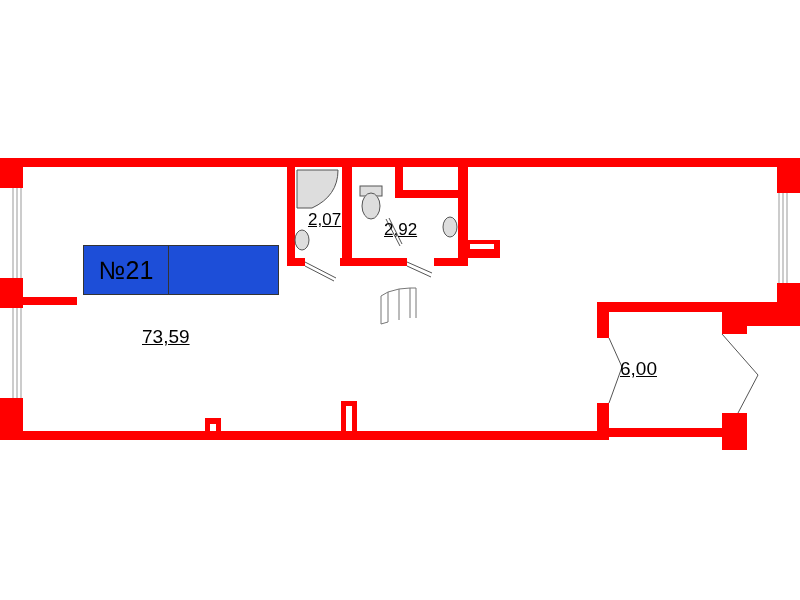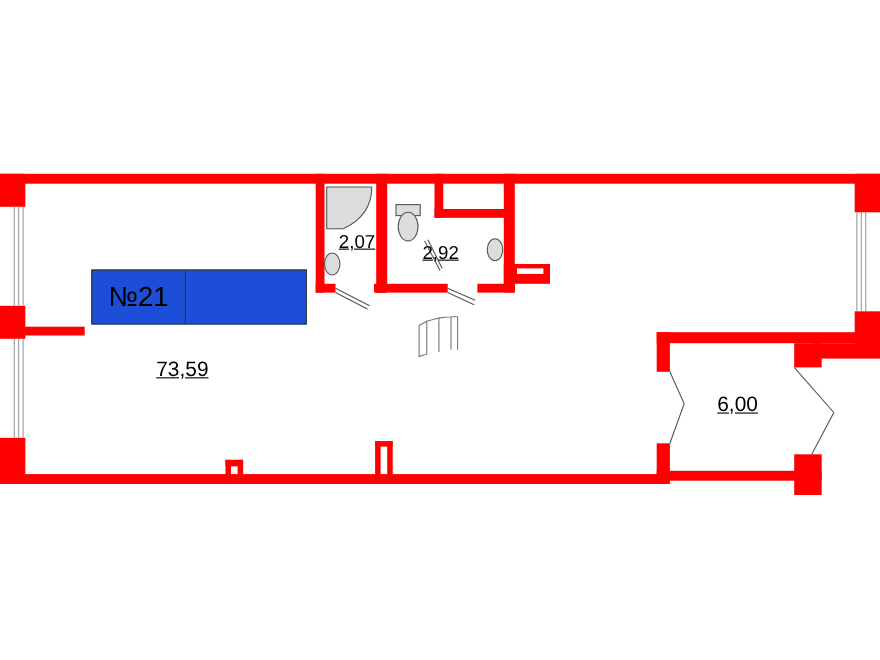--- a/index.html
+++ b/index.html
@@ -90,13 +90,13 @@
   </g>
 </svg>
 
 <div class="info-box">
   <div class="info-cell info-num">№21</div>
 </div>
 
 <div class="label" style="left:142px;top:326px;text-align:right;">73,59</div>
 <div class="label small" style="left:308px;top:210px;">2,07</div>
 <div class="label small" style="left:384px;top:220px;">2,92</div>
-<div class="label" style="left:652px;top:358px;">6,00</div>
+<div class="label" style="left:620px;top:358px;">6,00</div>
 
 </body></html>

